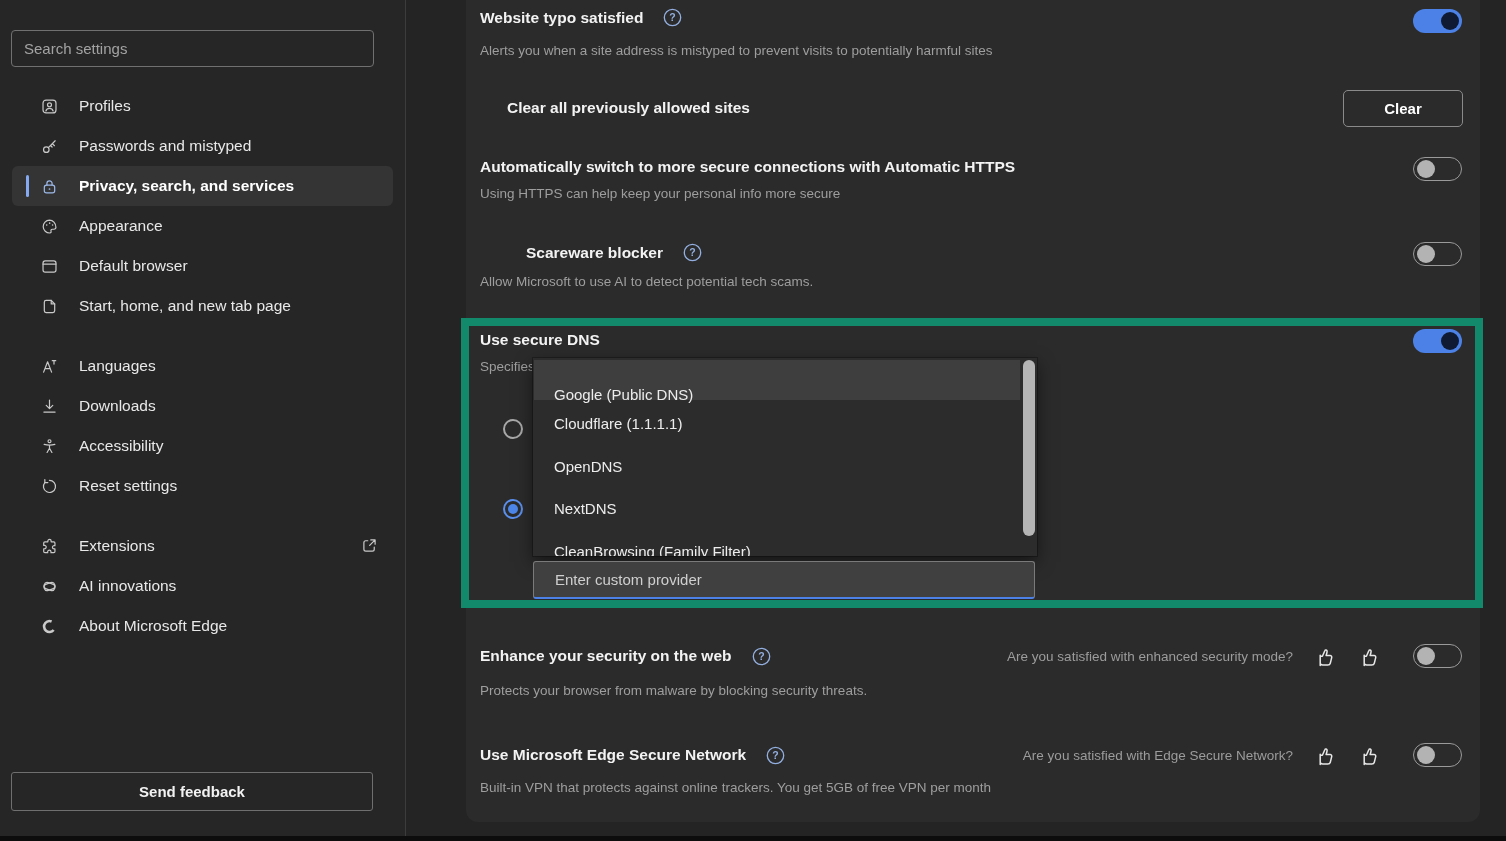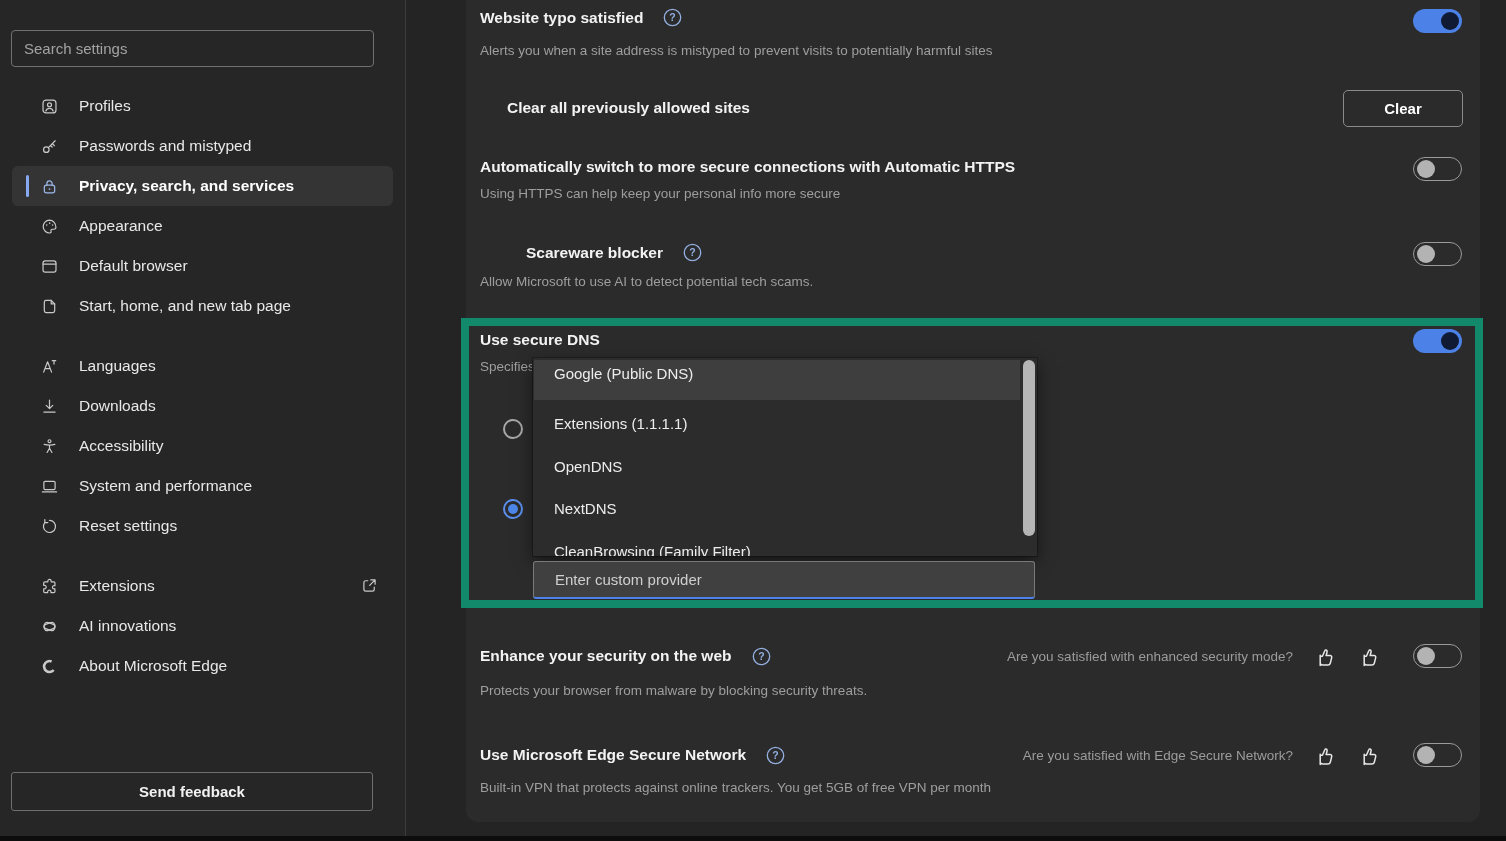--- a/index.html
+++ b/index.html
@@ -175,29 +175,20 @@
           <svg viewBox="0 0 22 22" fill="none" stroke="currentColor" stroke-width="1.4" stroke-linecap="round" stroke-linejoin="round">
             <circle cx="11" cy="4.9" r="1.7"></circle>
             <path d="M4.8 8.5 C8.8 9.7 13.2 9.7 17.2 8.5 M11 9.6 V13 M11 13 L8.2 17.9 M11 13 L13.8 17.9"></path>
           </svg>
         </span>
         <span>Accessibility</span>
       </div>
       <div class="side-item">
         <span class="icon">
           <svg viewBox="0 0 22 22" fill="none" stroke="currentColor" stroke-width="1.4" stroke-linecap="round" stroke-linejoin="round">
-            <rect x="4.5" y="5" width="13" height="9.5" rx="1.5"></rect>
-            <path d="M2.8 17.3 H19.2"></path>
-          </svg>
-        </span>
-        <span>System and performance</span>
-      </div>
-      <div class="side-item">
-        <span class="icon">
-          <svg viewBox="0 0 22 22" fill="none" stroke="currentColor" stroke-width="1.4" stroke-linecap="round" stroke-linejoin="round">
             <path d="M5.6 6.4 A7 7 0 1 0 10.9 3.9"></path>
             <path d="M5.6 3 V6.5 H9.1"></path>
           </svg>
         </span>
         <span>Reset settings</span>
       </div>
       <div class="side-item group-gap">
         <span class="icon">
           <svg viewBox="0 0 22 22" fill="none" stroke="currentColor" stroke-width="1.4" stroke-linecap="round" stroke-linejoin="round">
             <path d="M9.1 4.6a1.9 1.9 0 0 1 3.8 0v1h3a1.4 1.4 0 0 1 1.4 1.4v3h-1a1.9 1.9 0 1 0 0 3.8h1v3a1.4 1.4 0 0 1-1.4 1.4h-3.2v-1a1.9 1.9 0 1 0-3.8 0v1H5.7a1.4 1.4 0 0 1-1.4-1.4v-3.2h1a1.9 1.9 0 1 0 0-3.8h-1V7a1.4 1.4 0 0 1 1.4-1.4h3.4Z"></path>
@@ -264,22 +255,22 @@
   <div class="row-title" style="position:absolute;left:14px;top:331px;">Use secure DNS</div>
   <div class="toggle abs on" style="top:329px;"></div>
   <div class="sub" style="top:359px;">Specifies</div>
 
   <div class="radio" style="top:419px;" id="dns-radio-0"></div>
   <div class="radio selected" style="top:499px;" id="dns-radio-1"></div>
 
   <div class="dns-dropdown">
     <div class="dns-highlight"></div>
     <div id="dns-options">
-        <div class="dns-option" style="top: 6px;">Google (Public DNS)</div>
-        <div class="dns-option" style="top: 56px;">Extensions (1.1.1.1)</div>
+        <div class="dns-option" style="top: 27px;">Google (Public DNS)</div>
+        <div class="dns-option" style="top: 56px;">Cloudflare (1.1.1.1)</div>
         <div class="dns-option" style="top: 99px;">OpenDNS</div>
         <div class="dns-option" style="top: 141px;">NextDNS</div>
         <div class="dns-option" style="top: 184px;">CleanBrowsing (Family Filter)</div>
       </div>
     <div class="dns-scrollthumb"></div>
   </div>
 
   <input class="custom-input" placeholder="Enter custom provider" style="">
 
   <div class="feed-row" style="top:644px;">

